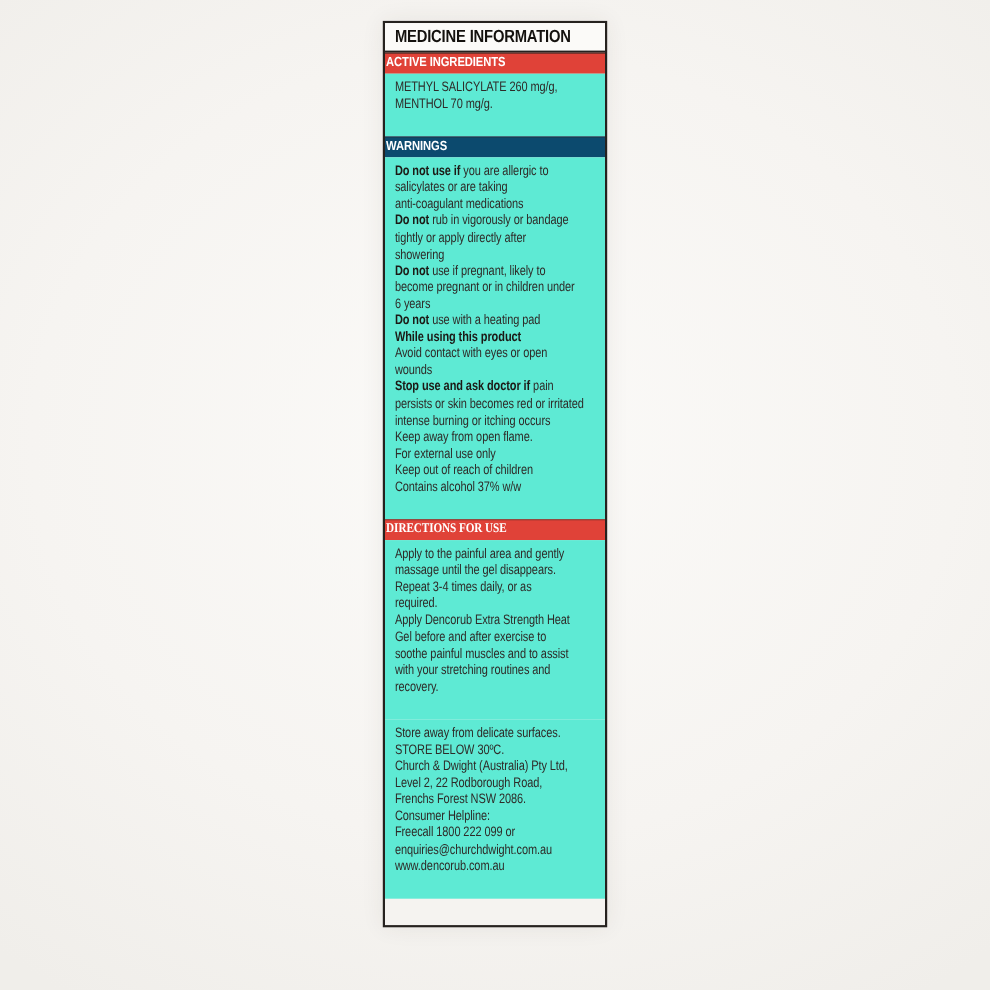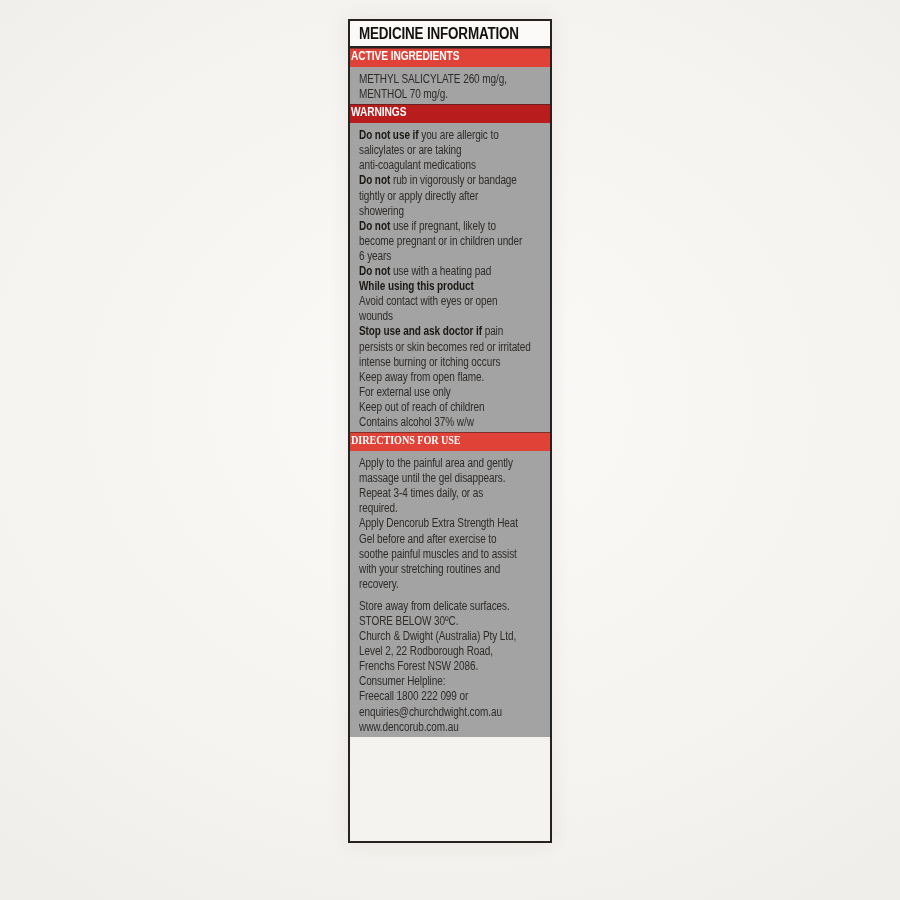--- a/index.html
+++ b/index.html
@@ -73,22 +73,22 @@
   .bar span {
     color: #ffffff;
     font-weight: 700;
     font-size: 12px;
     white-space: nowrap;
     letter-spacing: -0.1px;
     transform: scaleX(0.85);
     transform-origin: 0 50%;
   }
   .body {
-    background: #a3a3a3;
-    padding: 5px 2px 2px 9px;
+    background: #5eead4;
+    padding: 5px 2px 22px 9px;
     overflow: hidden;
   }
   .line {
     height: 15.1px;
     line-height: 15.1px;
     font-size: 12.5px;
     color: #2e2b28;
     white-space: nowrap;
     transform: scaleX(0.8);
     transform-origin: 0 50%;
@@ -111,21 +111,21 @@
         <div class="section">
           <div class="bar" style="background: rgb(224, 66, 56);">
             <span>ACTIVE INGREDIENTS</span>
           </div>
           <div class="body">
             <div class="line">METHYL SALICYLATE 260 mg/g,</div>
             <div class="line">MENTHOL 70 mg/g.</div>
           </div>
         </div>
         <div class="section">
-          <div class="bar" style="background: #b91c1c;">
+          <div class="bar" style="background: #0c4a6e;">
             <span>WARNINGS</span>
           </div>
           <div class="body">
             <div class="line"><b>Do not use if</b> you are allergic to</div>
             <div class="line">salicylates or are taking</div>
             <div class="line">anti-coagulant medications</div>
             <div class="line"><b>Do not</b> rub in vigorously or bandage</div>
             <div class="line">tightly or apply directly after</div>
             <div class="line">showering</div>
             <div class="line"><b>Do not</b> use if pregnant, likely to</div>

